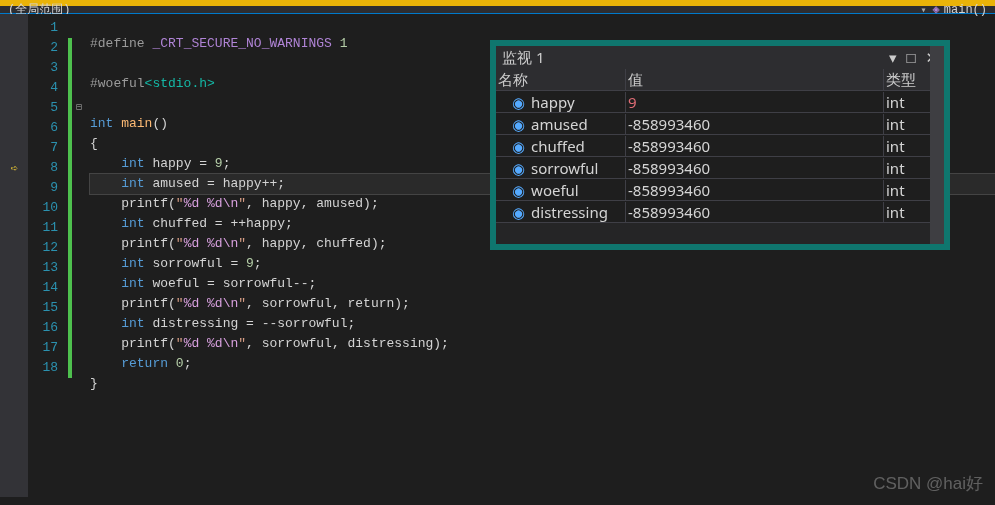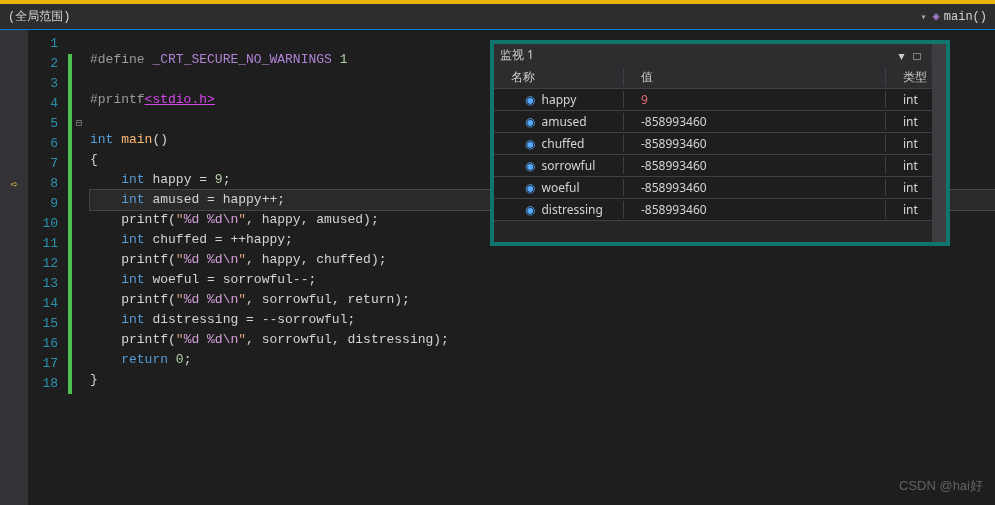--- a/index.html
+++ b/index.html
@@ -7,23 +7,23 @@
     background: #1e1e1e;
     color: #d4d4d4;
     font-family: Consolas, "Courier New", monospace;
     font-size: 13px;
     width: 995px;
     height: 505px;
     overflow: hidden;
     position: relative;
   }
   .top-bar {
-    height: 30px;
+    height: 14px;
     background: #2d2d30;
-    border-top: 4px solid #eab308;
+    border-top: 6px solid #eab308;
     border-bottom: 1px solid #007acc;
     display: flex;
     align-items: center;
     padding: 0 8px;
     justify-content: space-between;
     font-size: 12px;
     gap: 47px;
   }
   .top-bar .scope { color: #d4d4d4; }
   .top-bar .right { display: flex; align-items: center; }
@@ -84,32 +84,32 @@
   .code-line.current {
     background: #2a2a2a;
     outline: 1px solid #444;
   }
   .kw { color: #569cd6; }
   .pp { color: #9b9b9b; }
   .mac { color: #b084d6; }
   .str { color: #d69d85; }
   .esc { color: #d8a0df; }
   .num { color: #b5cea8; }
-  .inc { color: #d946ef; text-decoration: underline; }
+  .inc { color: #14b8a6; }
   .op { color: #d4d4d4; }
   .fn { color: #fdba74; }
   .watch-panel {
     position: absolute;
     top: 40px;
     left: 490px;
     width: 460px;
     background: #252526;
-    border: 4px solid #0f766e;
+    border: 6px solid #0f766e;
     font-family: "Segoe UI", system-ui, sans-serif;
-    font-size: 12px;
+    font-size: 15px;
     z-index: 10;
   }
   .watch-title {
     height: 22px;
     background: #2d2d30;
     display: flex;
     align-items: center;
     padding: 0 6px;
     justify-content: space-between;
     color: #ccc;
@@ -117,37 +117,37 @@
   .watch-title .controls span { margin-left: 6px; cursor: default; color:#ccc; }
   .watch-header, .watch-row {
     display: grid;
     grid-template-columns: 130px 1fr 60px;
     height: 22px;
     align-items: center;
     border-top: 1px solid #3f3f46;
   }
   .watch-header { background: #2d2d30; color: #ccc; border-top:none;}
   .watch-header > div, .watch-row > div {
-    padding: 0 17px;
+    padding: 0 2px;
     border-right: 1px solid #3f3f46;
     overflow: hidden;
     white-space: nowrap;
   }
   .watch-row { background: #1e1e1e; color: #d4d4d4; }
   .watch-row .name-cell { display:flex; align-items:center; }
   .var-icon { color:#55aaff; margin-right:6px; margin-left:14px; }
   .val-red { color: #e06c75; }
   .watch-empty { height:22px; border-top:1px solid #3f3f46; }
   .watermark {
     position: absolute;
     right: 12px;
     bottom: 10px;
     color: rgba(220,220,220,0.35);
     font-family: "Segoe UI", sans-serif;
-    font-size: 13px;
+    font-size: 17px;
   }
   .scroll-right {
     position:absolute;
     right:0;
     top:0;
     bottom:0;
     width:14px;
     background:#3e3e42;
   }
 </style>
@@ -242,29 +242,30 @@
       <div></div>
       <div></div>
       <div></div>
       <div></div>
       <div></div>
       <div></div>
     </div>
   <div class="code" id="code">
       <div class="code-line"><span class="pp">#define </span><span class="mac">_CRT_SECURE_NO_WARNINGS</span><span class="op"> </span><span class="num">1</span></div>
       <div class="code-line"></div>
-      <div class="code-line"><span class="pp">#printf</span><span class="inc">&lt;stdio.h&gt;</span></div>
+      <div class="code-line"><span class="pp">#woeful</span><span class="inc">&lt;stdio.h&gt;</span></div>
       <div class="code-line"></div>
       <div class="code-line"><span class="kw">int</span><span class="op"> </span><span class="fn">main</span><span class="op">()</span></div>
       <div class="code-line"><span class="op">{</span></div>
       <div class="code-line"><span class="op">    </span><span class="kw">int</span><span class="op"> happy = </span><span class="num">9</span><span class="op">;</span></div>
       <div class="code-line current"><span class="op">    </span><span class="kw">int</span><span class="op"> amused = happy++;</span></div>
       <div class="code-line"><span class="op">    printf(</span><span class="str">"</span><span class="esc">%d %d\n</span><span class="str">"</span><span class="op">, happy, amused);</span></div>
       <div class="code-line"><span class="op">    </span><span class="kw">int</span><span class="op"> chuffed = ++happy;</span></div>
       <div class="code-line"><span class="op">    printf(</span><span class="str">"</span><span class="esc">%d %d\n</span><span class="str">"</span><span class="op">, happy, chuffed);</span></div>
+      <div class="code-line"><span class="op">    </span><span class="kw">int</span><span class="op"> sorrowful = </span><span class="num">9</span><span class="op">;</span></div>
       <div class="code-line"><span class="op">    </span><span class="kw">int</span><span class="op"> woeful = sorrowful--;</span></div>
       <div class="code-line"><span class="op">    printf(</span><span class="str">"</span><span class="esc">%d %d\n</span><span class="str">"</span><span class="op">, sorrowful, return);</span></div>
       <div class="code-line"><span class="op">    </span><span class="kw">int</span><span class="op"> distressing = --sorrowful;</span></div>
       <div class="code-line"><span class="op">    printf(</span><span class="str">"</span><span class="esc">%d %d\n</span><span class="str">"</span><span class="op">, sorrowful, distressing);</span></div>
       <div class="code-line"><span class="op">    </span><span class="kw">return</span><span class="op"> </span><span class="num">0</span><span class="op">;</span></div>
       <div class="code-line"><span class="op">}</span></div>
     </div>
 </div>
 
 <div class="watch-panel">

